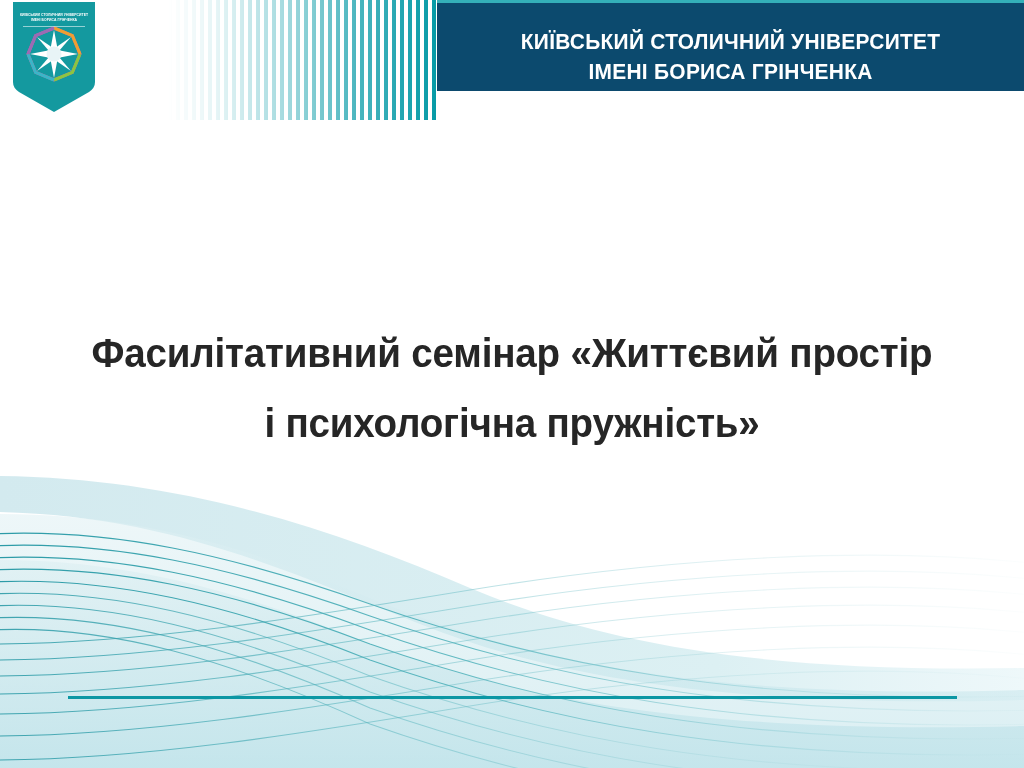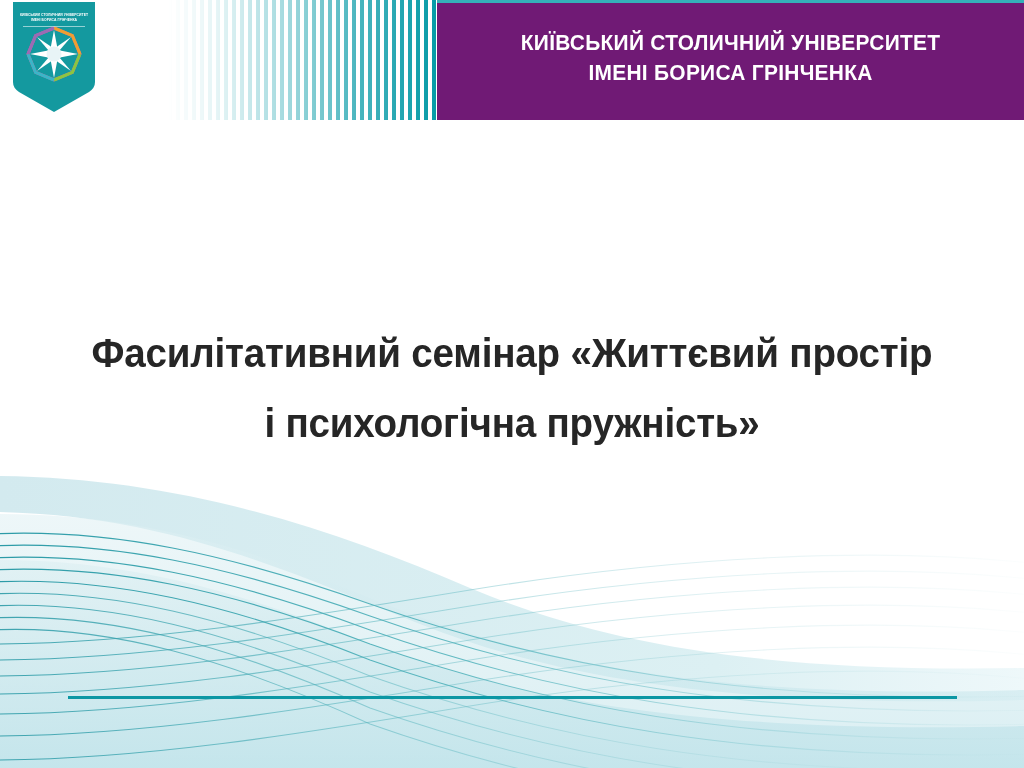--- a/index.html
+++ b/index.html
@@ -24,23 +24,23 @@
   .stripes{
     position:absolute;left:168px;top:0;width:270px;height:120px;
     background:
       repeating-linear-gradient(to right,
         rgba(5,154,166,1) 0px, rgba(5,154,166,1) 4px,
         rgba(255,255,255,0) 4px, rgba(255,255,255,0) 8px);
     -webkit-mask-image:linear-gradient(to right, rgba(0,0,0,0) 0%, rgba(0,0,0,.10) 18%, rgba(0,0,0,.35) 42%, rgba(0,0,0,.72) 70%, rgba(0,0,0,1) 100%);
     mask-image:linear-gradient(to right, rgba(0,0,0,0) 0%, rgba(0,0,0,.10) 18%, rgba(0,0,0,.35) 42%, rgba(0,0,0,.72) 70%, rgba(0,0,0,1) 100%);
   }
   .banner{
-    position:absolute;left:437px;top:0;width:587px;height:120px;
-    background:#701a75;
-    display:flex;align-items:center;justify-content:center;
+    position:absolute;left:437px;top:0;width:587px;height:91px;
+    background:#0c4a6e;
+    display:flex;align-items:flex-end;justify-content:center;
   }
   .banner::before{
     content:"";position:absolute;left:0;top:0;width:100%;height:3px;
     background:#34b0b9;
   }
   .banner-text{
     color:#ffffff;
     font-weight:bold;
     font-size:22.5px;
     line-height:30px;

